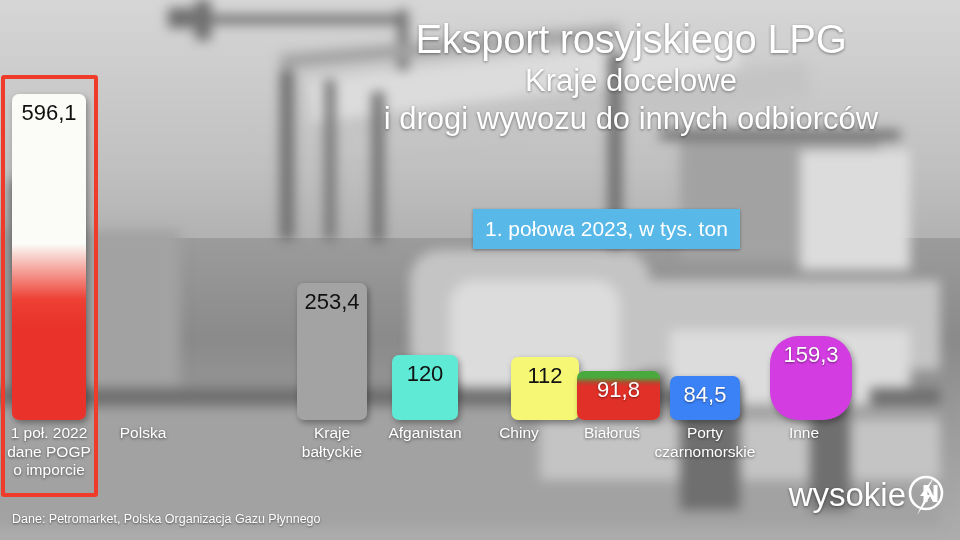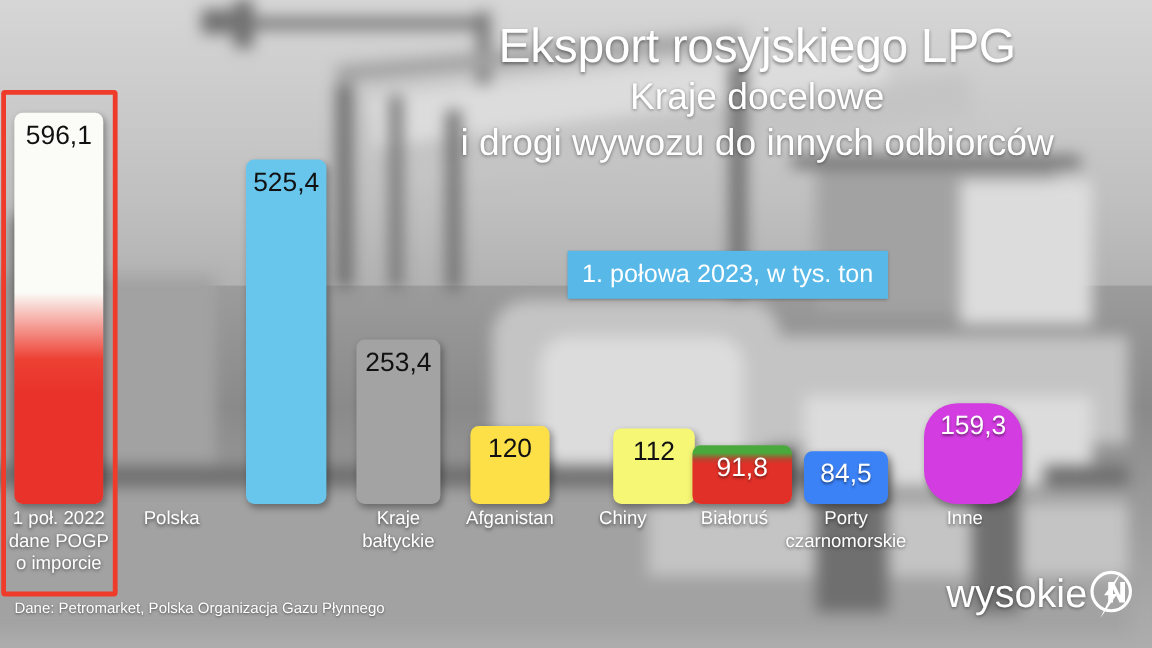--- a/index.html
+++ b/index.html
@@ -72,36 +72,36 @@
     text-align:center;color:#ffffff;
     font-size:15.5px;line-height:18.5px;font-weight:400;
     text-shadow:0 1px 3px rgba(0,0,0,.55);
   }
 
   
   .fill-pl{background:linear-gradient(180deg,#fbfbf7 0%,#fbfbf7 46%,#ee4034 63%,#e8322a 72%,#e8322a 100%);}
   .fill-pl2{background:linear-gradient(180deg,#ffffff 0%,#ffffff 50%,#f05a4b 62%,#e8322a 70%,#e8322a 100%);}
   .fill-blue{background:#68c6ec;}
   .fill-orange{background:#a3a3a3;}
-  .fill-green{background:#fde047;text-decoration:underline;}
+  .fill-green{background:#5eead4;text-decoration:underline;}
   .fill-yellow{background:#f7f776;}
   .fill-by{background:linear-gradient(180deg,#4aa93c 0%,#4aa93c 13%,#b9452f 24%,#e03028 32%,#e03028 100%);}
   .fill-indigo{background:#3b82f6;}
   .fill-magenta{background:#d23ce0;}
 
   
   .highlight-frame{
     position:absolute;left:1px;top:75px;width:97px;height:422px;
     border:4px solid #ef3b2a;border-radius:3px;
     box-sizing:border-box;pointer-events:none;
   }
 
   
   .source-note{
-    position:absolute;left:12px;top:500px;
+    position:absolute;left:12px;top:512px;
     color:#ffffff;font-size:12.5px;line-height:14px;
     text-shadow:0 1px 2px rgba(0,0,0,.5);
     white-space:nowrap;
   }
   .logo{
     position:absolute;right:14px;top:472px;
     display:flex;align-items:center;
     color:#ffffff;font-size:33px;line-height:33px;
     text-shadow:0 1px 3px rgba(0,0,0,.45);
     white-space:nowrap;
@@ -163,23 +163,20 @@
     <div class="bar-label" style="left:4px;width:90px;">
       <div>1 poł. 2022</div>
       <div>dane POGP</div>
       <div>o imporcie</div>
     </div>
 
     <div class="bar-label" style="left:100px;width:86px;">
       <div>Polska</div>
     </div>
 
-    <div class="bar fill-blue" style="left:205px;width:67px;height:287px;">
-      <div class="bar-value v-dark">525,4</div>
-    </div>
 
     <div class="bar fill-orange" style="left:297px;width:70px;height:137px;">
       <div class="bar-value v-dark">253,4</div>
     </div>
     <div class="bar-label" style="left:288px;width:88px;">
       <div>Kraje</div>
       <div>bałtyckie</div>
     </div>
 
     <div class="bar fill-green" style="left:392px;width:66px;height:65px;">

